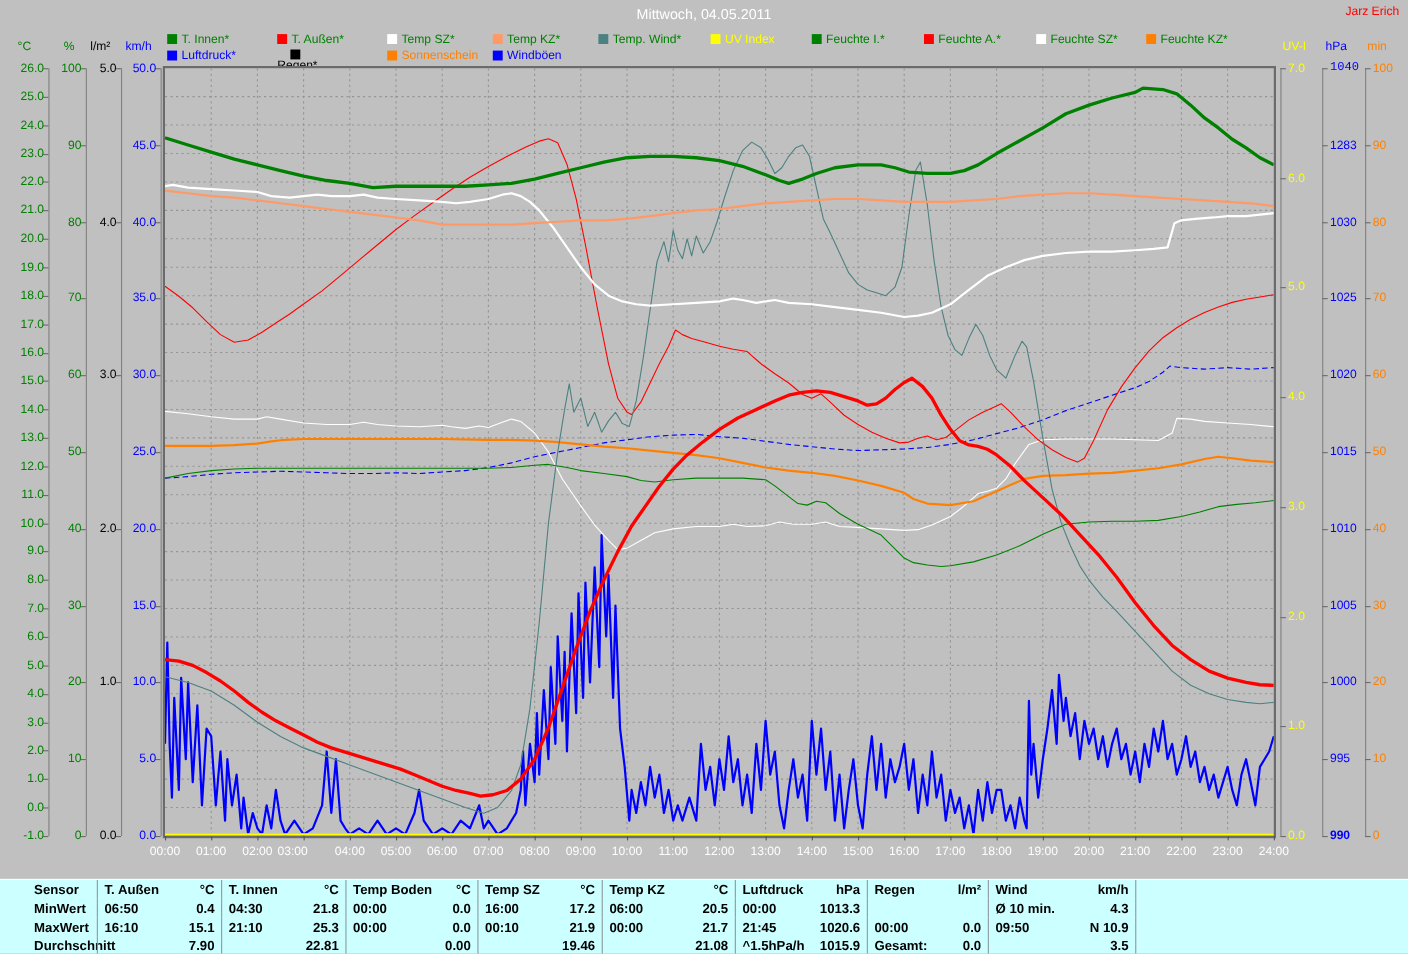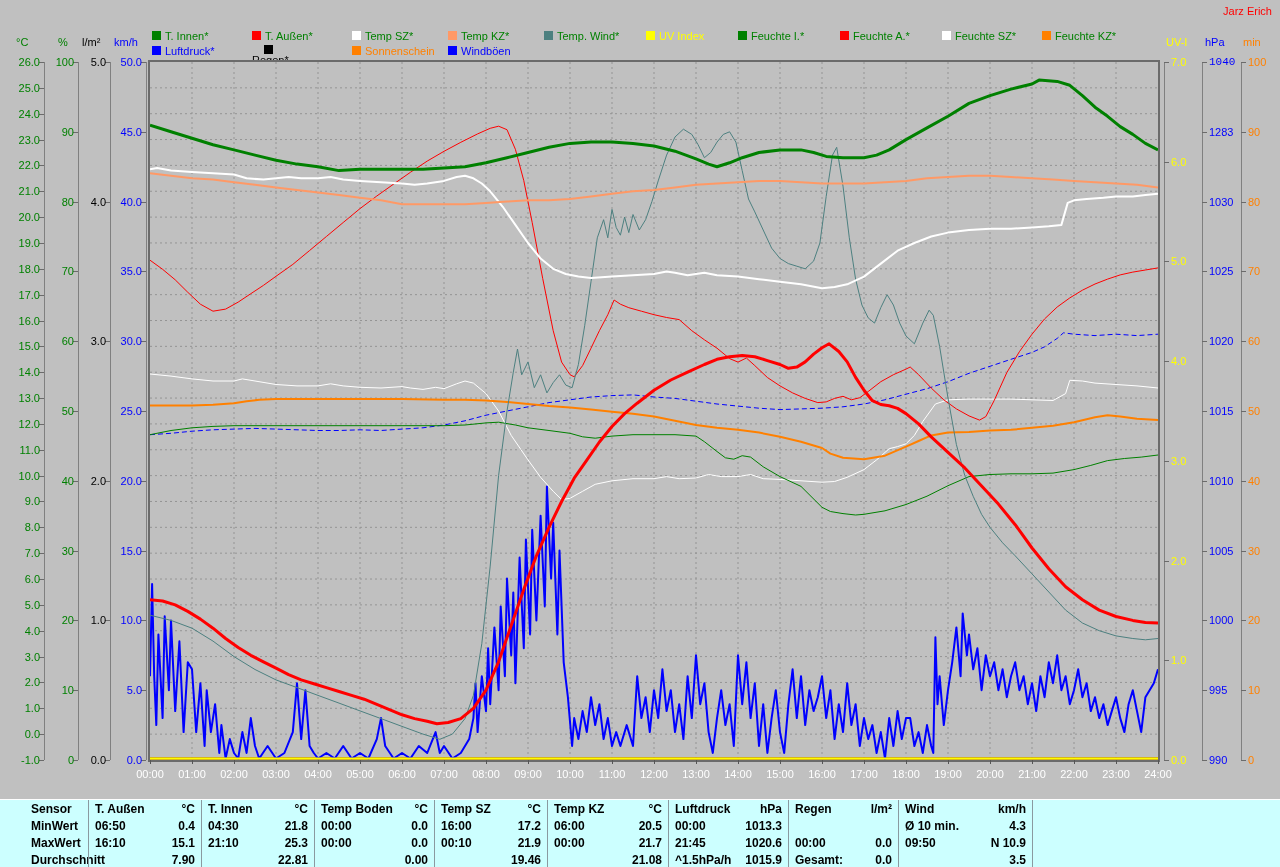--- a/index.html
+++ b/index.html
@@ -22,20 +22,21 @@
   .tc{white-space:nowrap;overflow:visible;}
   .tc.lab{padding-left:8px;margin-left:23px;}
   .tc.time{padding-left:6px;border-left:1px solid #8a9aa0;height:17px;display:flex;align-items:center;}
   .tc.val{text-align:right;padding-right:6px;}
   .tc.fill{border-left:1px solid #8a9aa0;height:17px;}
 </style>
 </head>
 <body>
 
 <div id="root">
+  <div class="ttl">Mittwoch, 04.05.2011</div>
   <div class="author">Jarz Erich</div>
   <div id="legend1">
       <div class="leg-item" style="left: 152px; top: 30px;">
         <div class="leg-box" style="background: rgb(0, 128, 0);"></div>
         <div style="color: rgb(0, 128, 0);">T. Innen*</div>
       </div>
       <div class="leg-item" style="left: 252px; top: 30px;">
         <div class="leg-box" style="background: rgb(255, 0, 0);"></div>
         <div style="color: rgb(0, 128, 0);">T. Außen*</div>
       </div>
@@ -245,21 +246,21 @@
       <div class="ticklbl" style="left: 1209px; width: 40px; text-align: left; top: 405px; color: rgb(0, 0, 255);">1015</div>
       <div class="tick" style="left: 1202px; top: 481px;"></div>
       <div class="ticklbl" style="left: 1209px; width: 40px; text-align: left; top: 475px; color: rgb(0, 0, 255);">1010</div>
       <div class="tick" style="left: 1202px; top: 551px;"></div>
       <div class="ticklbl" style="left: 1209px; width: 40px; text-align: left; top: 545px; color: rgb(0, 0, 255);">1005</div>
       <div class="tick" style="left: 1202px; top: 620px;"></div>
       <div class="ticklbl" style="left: 1209px; width: 40px; text-align: left; top: 614px; color: rgb(0, 0, 255);">1000</div>
       <div class="tick" style="left: 1202px; top: 690px;"></div>
       <div class="ticklbl" style="left: 1209px; width: 40px; text-align: left; top: 684px; color: rgb(0, 0, 255);">995</div>
       <div class="tick" style="left: 1202px; top: 760px;"></div>
-      <div class="ticklbl" style="left: 1209px; width: 40px; text-align: left; top: 754px; color: rgb(0, 0, 255);">990</div>
+      <div class="ticklbl" style="left: 1209px; width: 40px; text-align: left; top: 754px; color: rgb(0, 0, 255); font-weight: bold;">990</div>
       <div class="axhdr" style="left: 1243px; color: rgb(255, 128, 0);">min</div>
       <div class="axline" style="left: 1241px; top: 62px; height: 698px;"></div>
       <div class="tick" style="left: 1241px; top: 62px;"></div>
       <div class="ticklbl" style="left: 1248px; width: 40px; text-align: left; top: 56px; color: rgb(255, 128, 0);">100</div>
       <div class="tick" style="left: 1241px; top: 132px;"></div>
       <div class="ticklbl" style="left: 1248px; width: 40px; text-align: left; top: 126px; color: rgb(255, 128, 0);">90</div>
       <div class="tick" style="left: 1241px; top: 202px;"></div>
       <div class="ticklbl" style="left: 1248px; width: 40px; text-align: left; top: 196px; color: rgb(255, 128, 0);">80</div>
       <div class="tick" style="left: 1241px; top: 271px;"></div>
       <div class="ticklbl" style="left: 1248px; width: 40px; text-align: left; top: 265px; color: rgb(255, 128, 0);">70</div>
@@ -345,21 +346,21 @@
         <polyline points="0.0,537.7 12.6,539.0 25.2,542.9 37.8,549.4 50.4,557.1 63.0,566.2 75.6,576.5 88.2,585.5 100.8,593.3 113.4,599.8 126.0,606.2 138.6,612.7 151.2,617.9 163.8,621.7 176.4,625.6 189.0,629.5 201.6,633.4 214.2,637.2 226.8,642.4 239.4,647.6 252.0,652.8 264.6,656.6 277.2,659.2 286.9,661.8 298.2,660.5 310.8,656.6 323.4,646.3 336.0,628.2 348.6,599.8 361.2,563.6 373.8,527.4 386.4,493.8 399.0,465.3 411.6,439.5 424.2,416.2 436.8,398.1 449.4,380.0 462.0,364.5 474.6,351.6 487.2,341.2 504.0,328.3 520.8,318.0 537.6,310.2 554.4,302.5 567.0,297.3 579.6,294.7 592.2,293.4 604.8,294.7 617.4,298.6 630.0,302.5 638.4,306.3 646.8,305.1 655.2,299.9 663.6,292.1 672.0,285.7 679.1,281.8 688.8,289.5 697.2,299.9 705.6,315.4 714.0,328.3 722.4,338.7 730.8,342.5 739.2,343.8 747.6,346.4 756.0,351.6 768.6,361.9 781.2,374.9 798.0,390.4 814.8,405.9 831.6,424.0 848.4,442.1 865.2,462.7 882.0,486.0 898.8,506.7 915.6,524.8 932.4,537.7 949.2,548.1 966.0,554.5 982.8,558.4 995.4,560.5 1008.0,561.0" fill="none" stroke="#ff0000" stroke-width="3" stroke-linejoin="round"></polyline>
       </svg>
   </div>
   <div id="xlabels">
       <div class="xlbl" style="left: 130px; top: 768px;">00:00</div>
       <div style="position: absolute; left: 150px; top: 760px; width: 1px; height: 4px; background: rgb(85, 85, 85);"></div>
       <div class="xlbl" style="left: 172px; top: 768px;">01:00</div>
       <div style="position: absolute; left: 192px; top: 760px; width: 1px; height: 4px; background: rgb(85, 85, 85);"></div>
       <div class="xlbl" style="left: 214px; top: 768px;">02:00</div>
       <div style="position: absolute; left: 234px; top: 760px; width: 1px; height: 4px; background: rgb(85, 85, 85);"></div>
-      <div class="xlbl" style="left: 256px; top: 768px;">03:00</div>
+      <div class="xlbl" style="left: 246px; top: 768px;">03:00</div>
       <div style="position: absolute; left: 276px; top: 760px; width: 1px; height: 4px; background: rgb(85, 85, 85);"></div>
       <div class="xlbl" style="left: 298px; top: 768px;">04:00</div>
       <div style="position: absolute; left: 318px; top: 760px; width: 1px; height: 4px; background: rgb(85, 85, 85);"></div>
       <div class="xlbl" style="left: 340px; top: 768px;">05:00</div>
       <div style="position: absolute; left: 360px; top: 760px; width: 1px; height: 4px; background: rgb(85, 85, 85);"></div>
       <div class="xlbl" style="left: 382px; top: 768px;">06:00</div>
       <div style="position: absolute; left: 402px; top: 760px; width: 1px; height: 4px; background: rgb(85, 85, 85);"></div>
       <div class="xlbl" style="left: 424px; top: 768px;">07:00</div>
       <div style="position: absolute; left: 444px; top: 760px; width: 1px; height: 4px; background: rgb(85, 85, 85);"></div>
       <div class="xlbl" style="left: 466px; top: 768px;">08:00</div>

